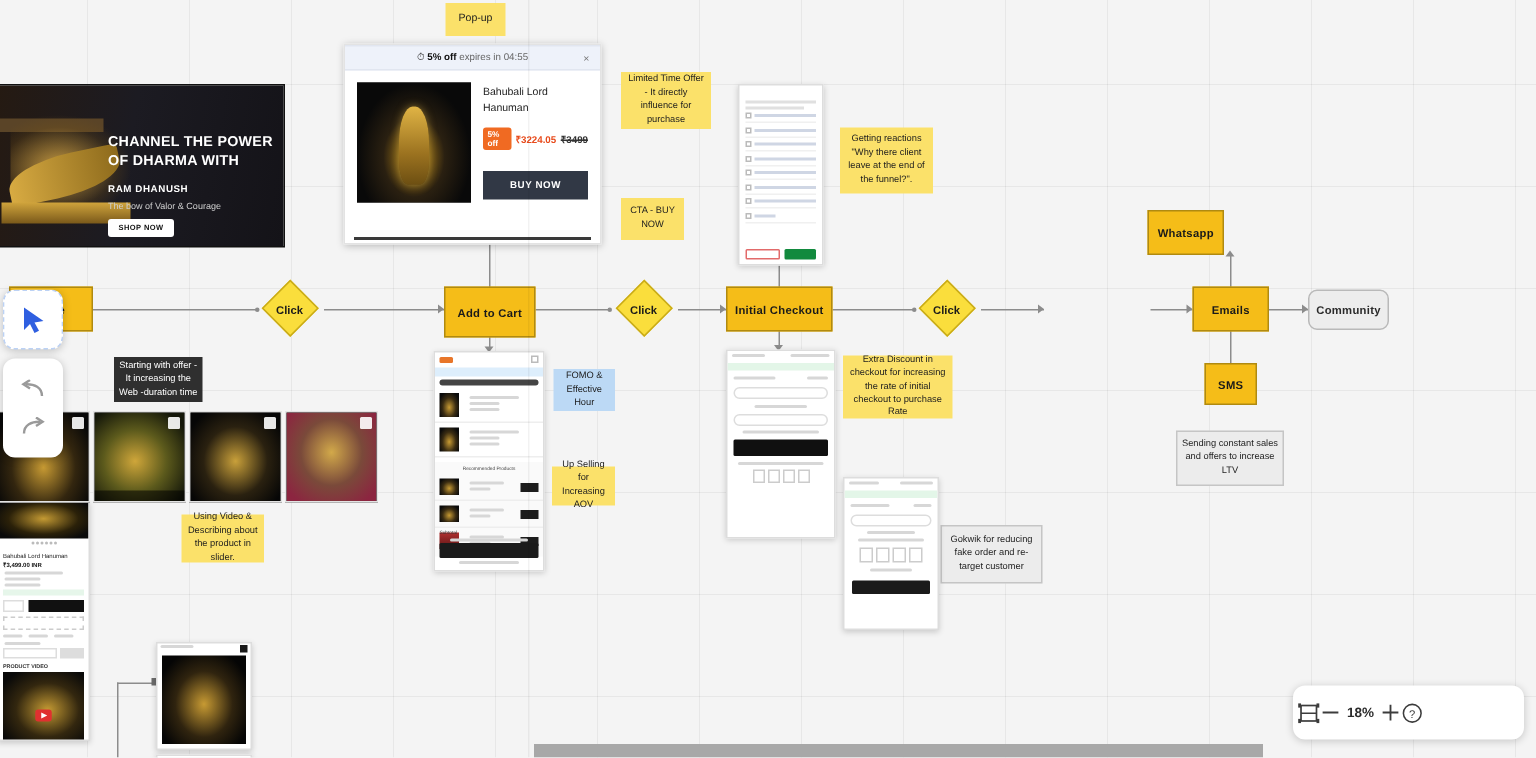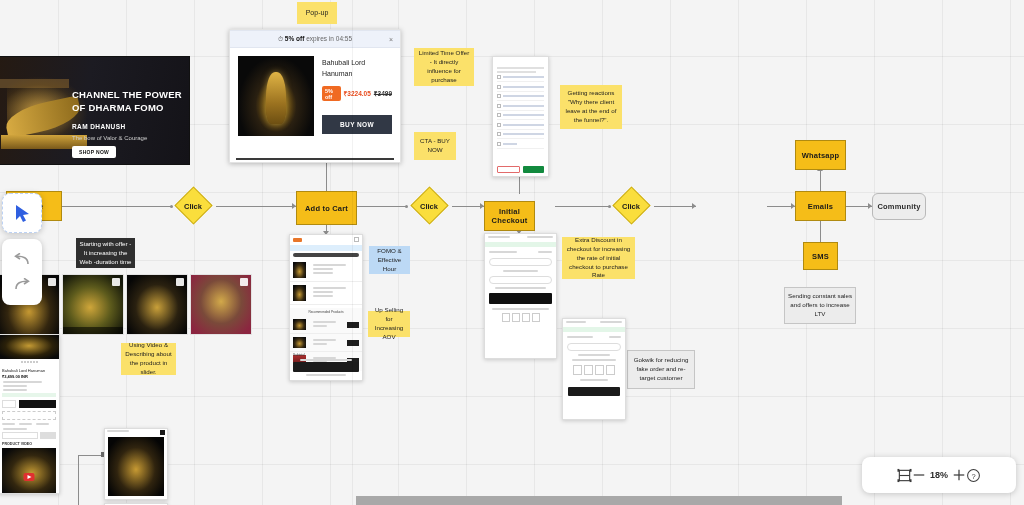--- a/index.html
+++ b/index.html
@@ -232,22 +232,22 @@
   .imgcard .badge { position: absolute; right: 3px; top: 3px; width: 8px; height: 8px;
     background: rgba(255,255,255,.9); border-radius: 1px; }
   .imgcard .ctl { position: absolute; left: 0; right: 0; bottom: 0; height: 7px;
     background: rgba(0,0,0,.55); }
 
   
   #zoombar {
     position: absolute; right: 8px; bottom: 12px;
     width: 154px; height: 36px; background: #fff; border-radius: 8px;
     box-shadow: 0 1px 6px rgba(0,0,0,.2);
-    display: flex; align-items: center; justify-content: center;
-    padding: 0 20px;
+    display: flex; align-items: center; justify-content: flex-start;
+    padding: 0 3px;
     margin-left: 44px;
   }
   #zoombar .zi { color: #3c3c3c; display: flex; align-items: center; justify-content: center; cursor: pointer; }
   #zoombar .zpct { font-size: 9px; font-weight: bold; color: #2b2b2b; min-width: 26px; text-align: center; }
 
   
   #hscroll { position: absolute; left: 356px; bottom: 0; width: 486px; height: 9px; background: #a8a8a8; }
   #hscroll-track { position: absolute; left: 0; bottom: 0; width: 1024px; height: 9px; background: transparent; }
   
   #leftstrip { position: absolute; left: 352px; top: 0; width: 1px; height: 505px; background: rgba(0,0,0,.05); }
@@ -300,35 +300,35 @@
 
   <div class="node" style="left:296px; top:191px; width:61px; height:34px;">
     <span>Add to Cart</span>
   </div>
 
   <div class="diamond" style="left:416px; top:192px; width:27px; height:27px;"></div>
   <div class="diamond-lbl" style="left:406px; top:197px; width:46px; height:18px;">
     <span>Click</span>
   </div>
 
-  <div class="node" style="left:484px; top:201px; width:51px; height:30px;">
+  <div class="node" style="left:484px; top:191px; width:71px; height:30px;">
     <span>Initial Checkout</span>
   </div>
 
   <div class="diamond" style="left:618px; top:192px; width:27px; height:27px;"></div>
   <div class="diamond-lbl" style="left:608px; top:197px; width:46px; height:18px;">
     <span>Click</span>
   </div>
 
 
   <div class="node" style="left:795px; top:191px; width:51px; height:30px;">
     <span>Emails</span>
   </div>
 
-  <div class="node" style="left:795px; top:140px; width:51px; height:30px;">
+  <div class="node" style="left:765px; top:140px; width:51px; height:30px;">
     <span>Whatsapp</span>
   </div>
 
   <div class="node" style="left:803px; top:242px; width:35px; height:28px;">
     <span>SMS</span>
   </div>
 
   <div class="node ghost" style="left:872px; top:193px; width:54px; height:27px;">
     <span>Community</span>
   </div>
@@ -397,21 +397,21 @@
       </div>
     </div>
     <div class="pop-foot"></div>
   </div>
 
   <div id="banner">
     <div class="tray"></div>
     <div class="glow"></div>
     <div class="bow"></div>
     <div class="base"></div>
-    <div class="ban-h1">CHANNEL THE POWER OF DHARMA FOMO</div>
+    <div class="ban-h1">CHANNEL THE POWER OF DHARMA WITH</div>
     <div class="ban-h2">RAM DHANUSH</div>
     <div class="ban-p">The bow of Valor &amp; Courage</div>
     <div class="ban-btn">SHOP NOW</div>
   </div>
 
   <div class="mock" id="mock-survey">
     <div class="q">&nbsp;</div>
     <div class="sub"></div>
     <div class="sub" style="width:70%;"></div>
     <div class="opt">

